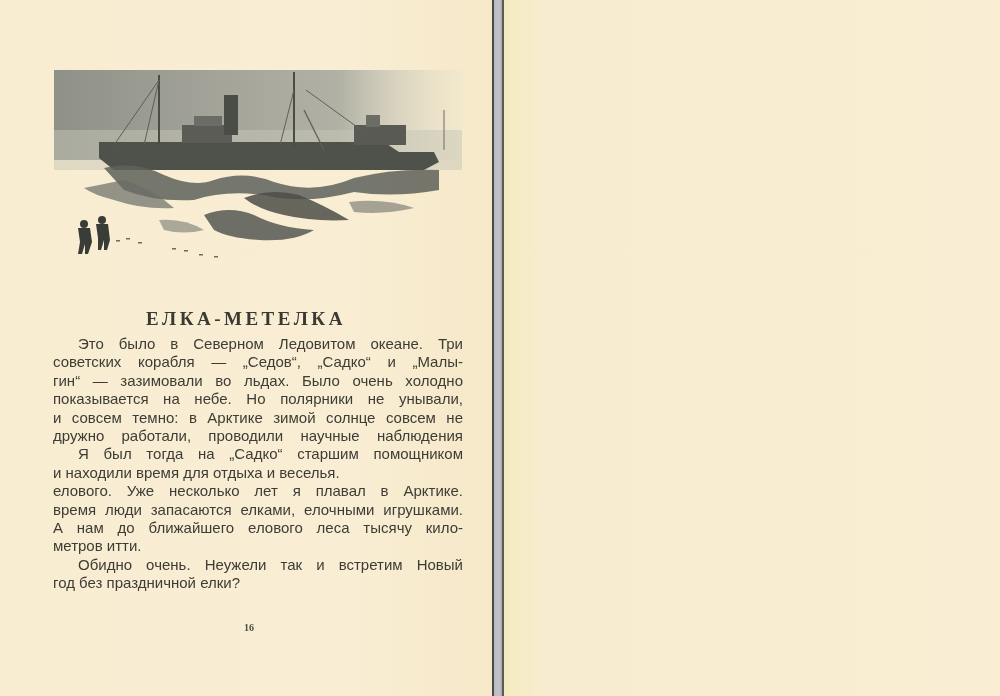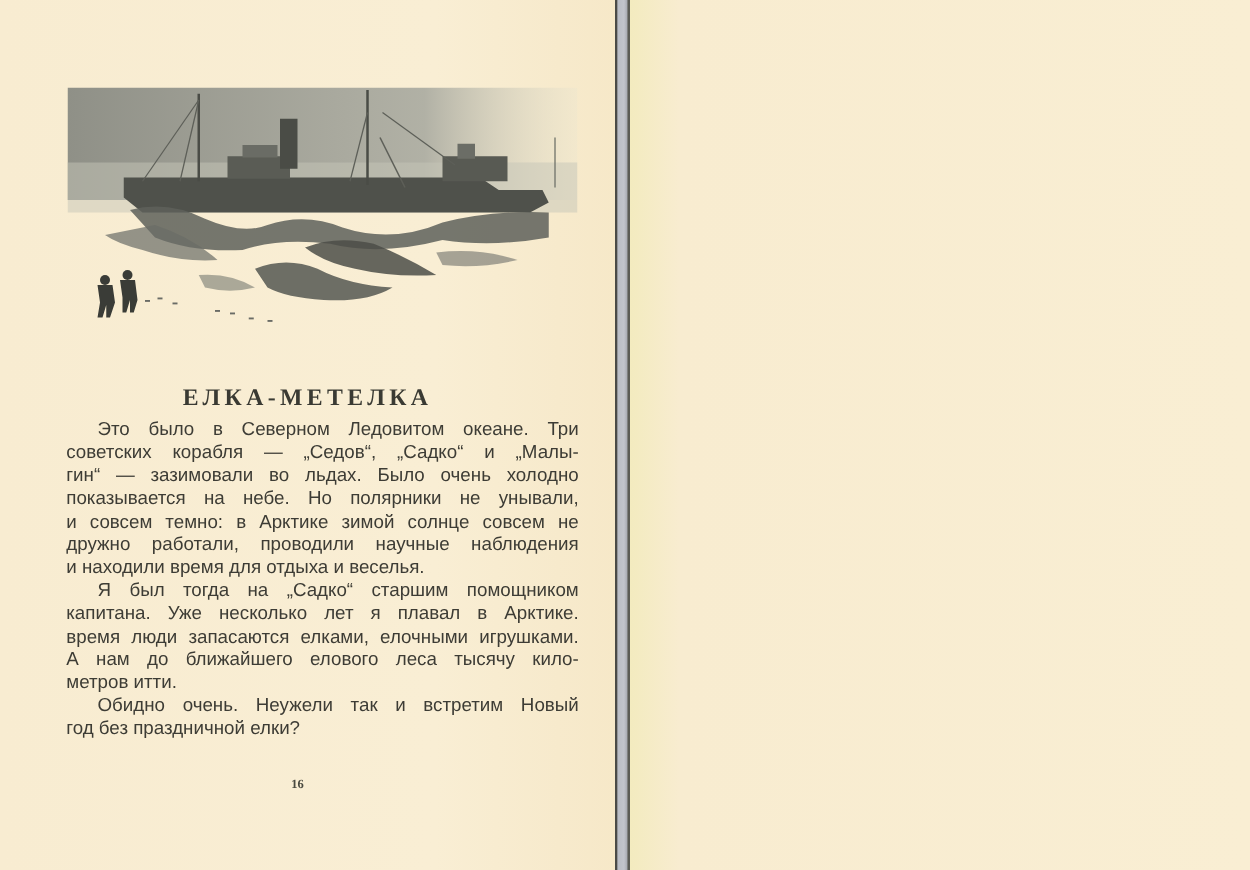--- a/index.html
+++ b/index.html
@@ -52,21 +52,21 @@
     }
     .left-text { left: 53px; top: 335px; width: 410px; }
     .line { display: block; white-space: nowrap; text-align-last: justify; }
     .line.short { text-align-last: left; }
     .line.indent { text-indent: 25px; }
 
     .page-number {
       position: absolute; font-family: "Liberation Serif", serif;
       font-weight: bold; font-size: 10px; color: #4a4a40;
     }
-    .pn-left { left: 233px; top: 622px; text-align: right; }
+    .pn-left { left: 244px; top: 622px; text-align: right; }
   </style>
 </head>
 <body>
 
 <div class="spread">
 
   <div class="page page-left">
     <div class="illustration">
       <svg viewBox="0 0 408 200" xmlns="http://www.w3.org/2000/svg">
         <defs>
@@ -130,23 +130,23 @@
 
     <div class="chapter-title">ЕЛКА-МЕТЕЛКА</div>
 
     <div class="text-block left-text" id="left-text">
         <span class="line indent">Это было в Северном Ледовитом океане. Три</span>
         <span class="line">советских корабля — „Седов“, „Садко“ и „Малы-</span>
         <span class="line">гин“ — зазимовали во льдах. Было очень холодно</span>
         <span class="line">показывается на небе. Но полярники не унывали,</span>
         <span class="line">и совсем темно: в Арктике зимой солнце совсем не</span>
         <span class="line">дружно работали, проводили научные наблюдения</span>
+        <span class="line indent">Я был тогда на „Садко“ старшим помощником</span>
         <span class="line short">и находили время для отдыха и веселья.</span>
-        <span class="line indent">Я был тогда на „Садко“ старшим помощником</span>
-        <span class="line">капитана. Уже несколько лет я плавал в Арктике.</span>
+        <span class="line">елового. Уже несколько лет я плавал в Арктике.</span>
         <span class="line">время люди запасаются елками, елочными игрушками.</span>
         <span class="line">А нам до ближайшего елового леса тысячу кило-</span>
         <span class="line short">метров итти.</span>
         <span class="line indent">Обидно очень. Неужели так и встретим Новый</span>
         <span class="line short">год без праздничной елки?</span>
       </div>
 
     <div class="page-number pn-left">16</div>
   </div>
 

